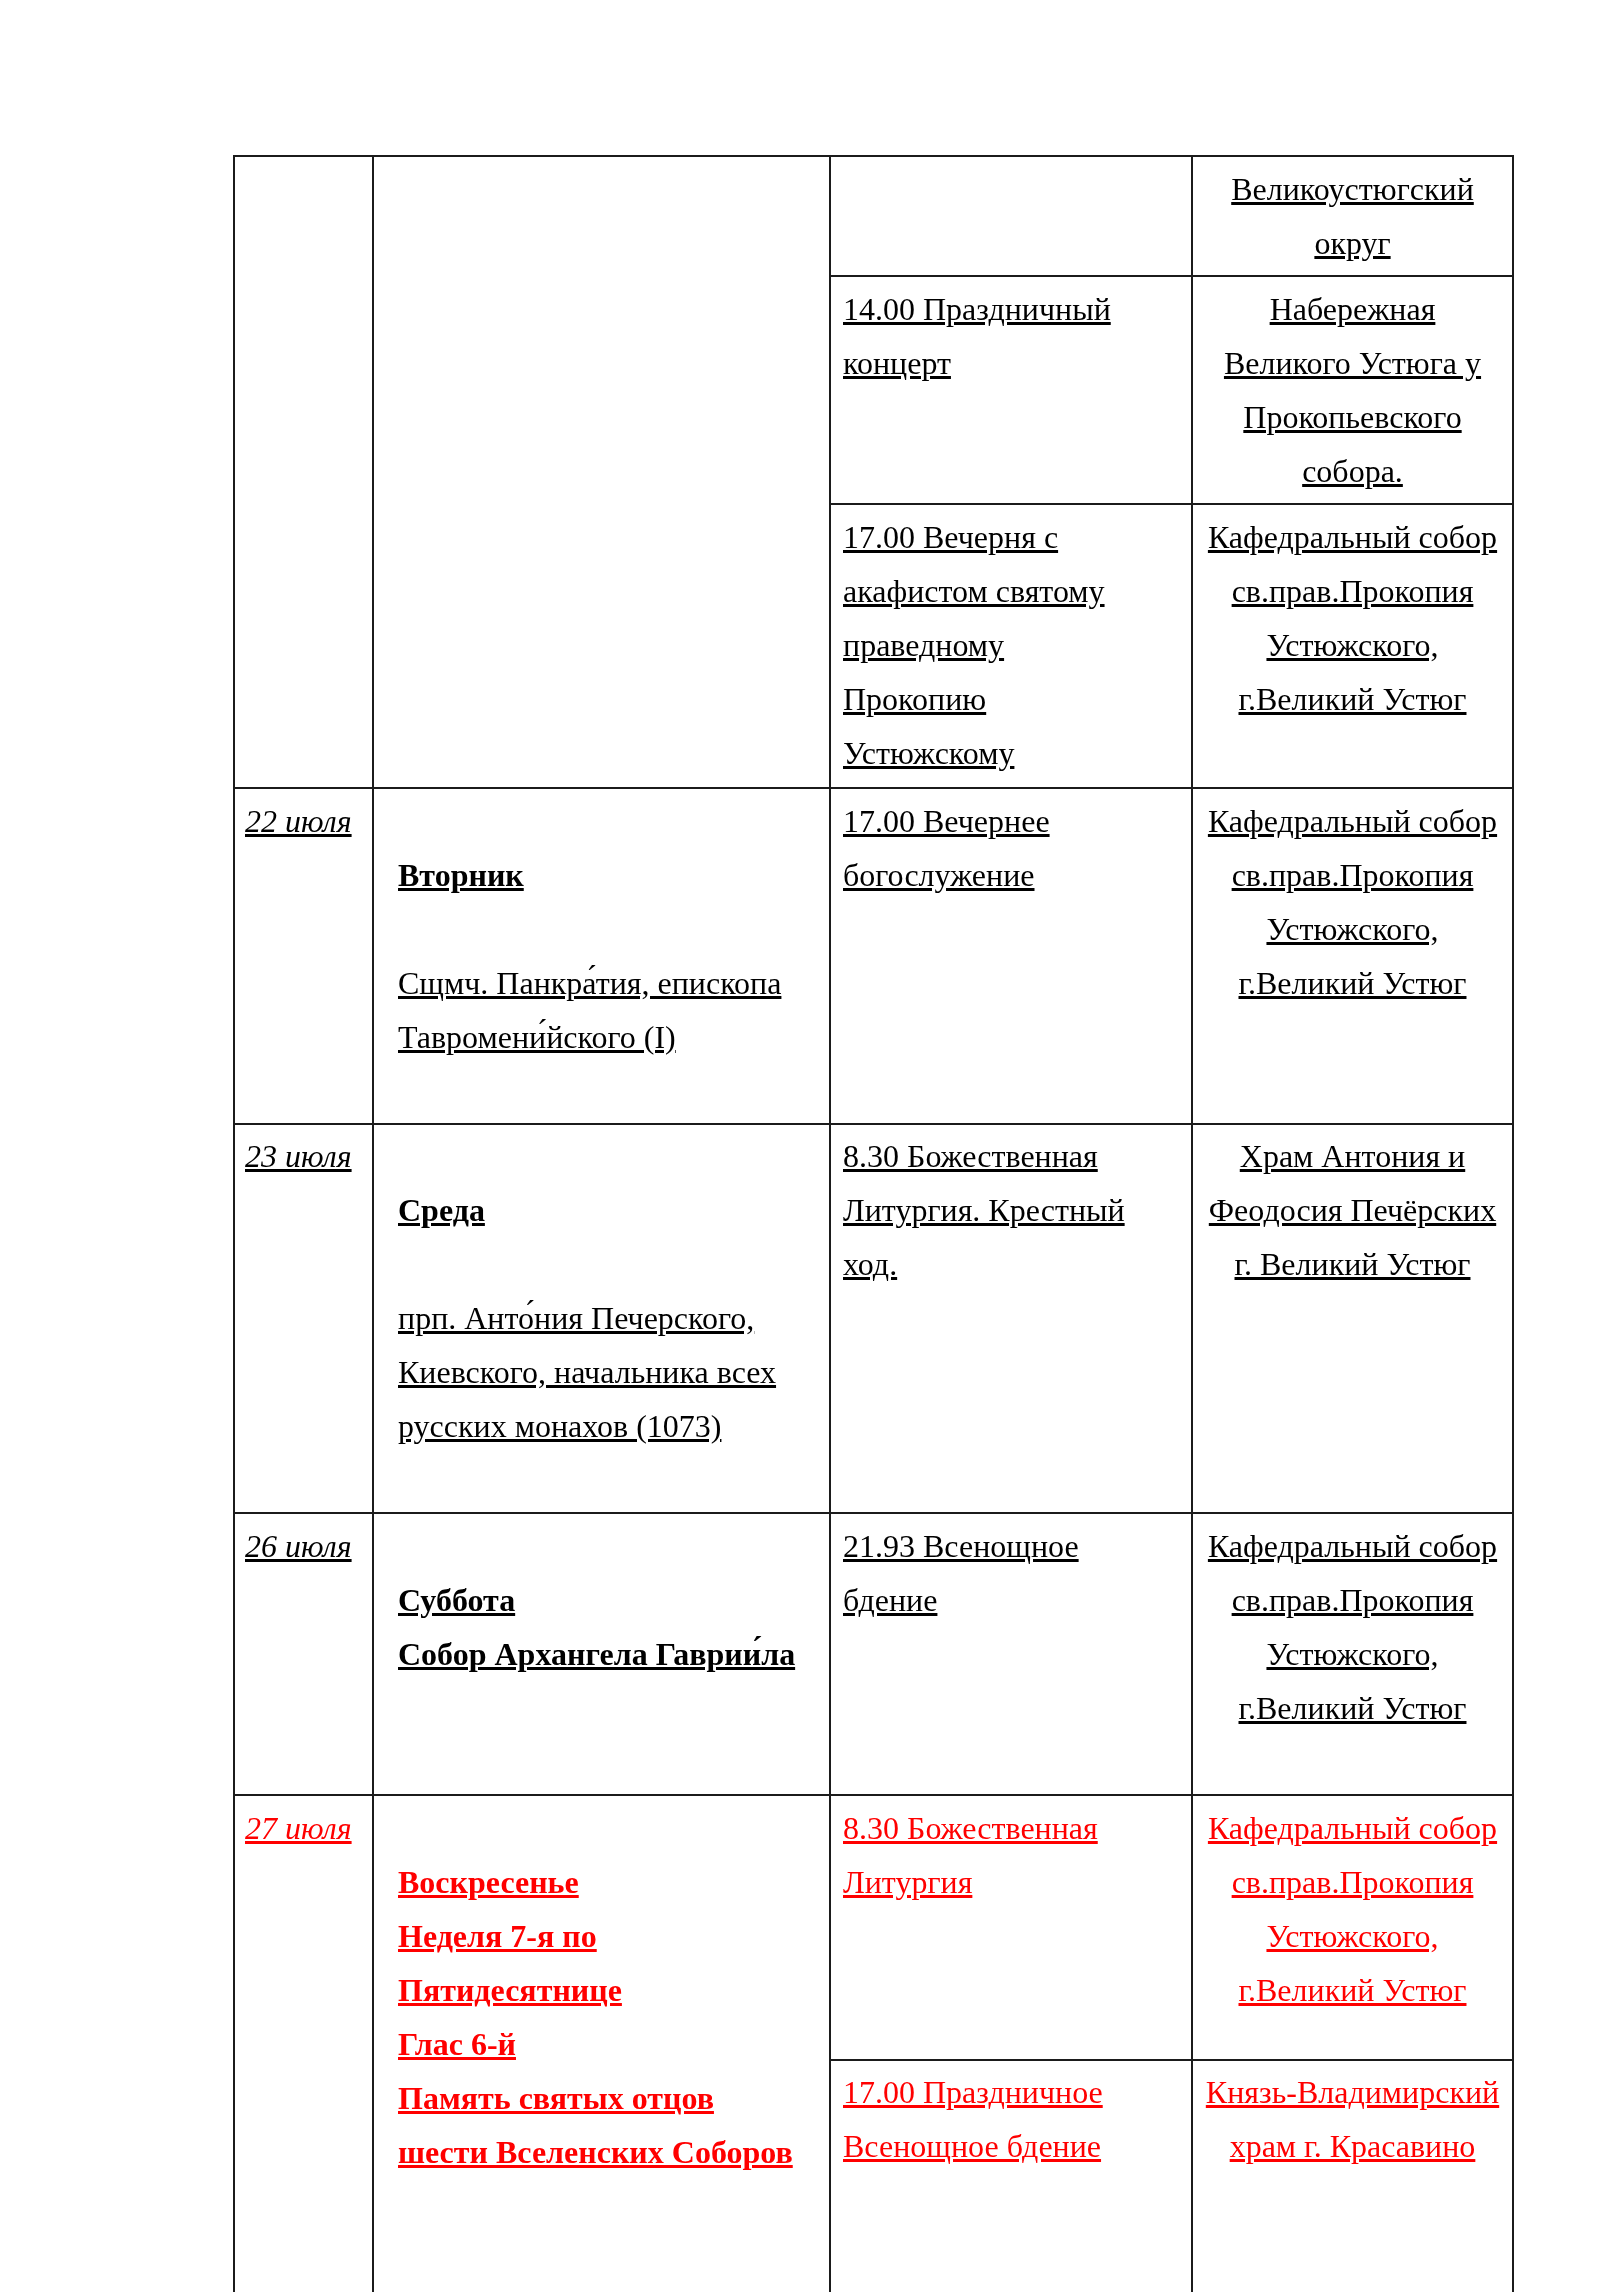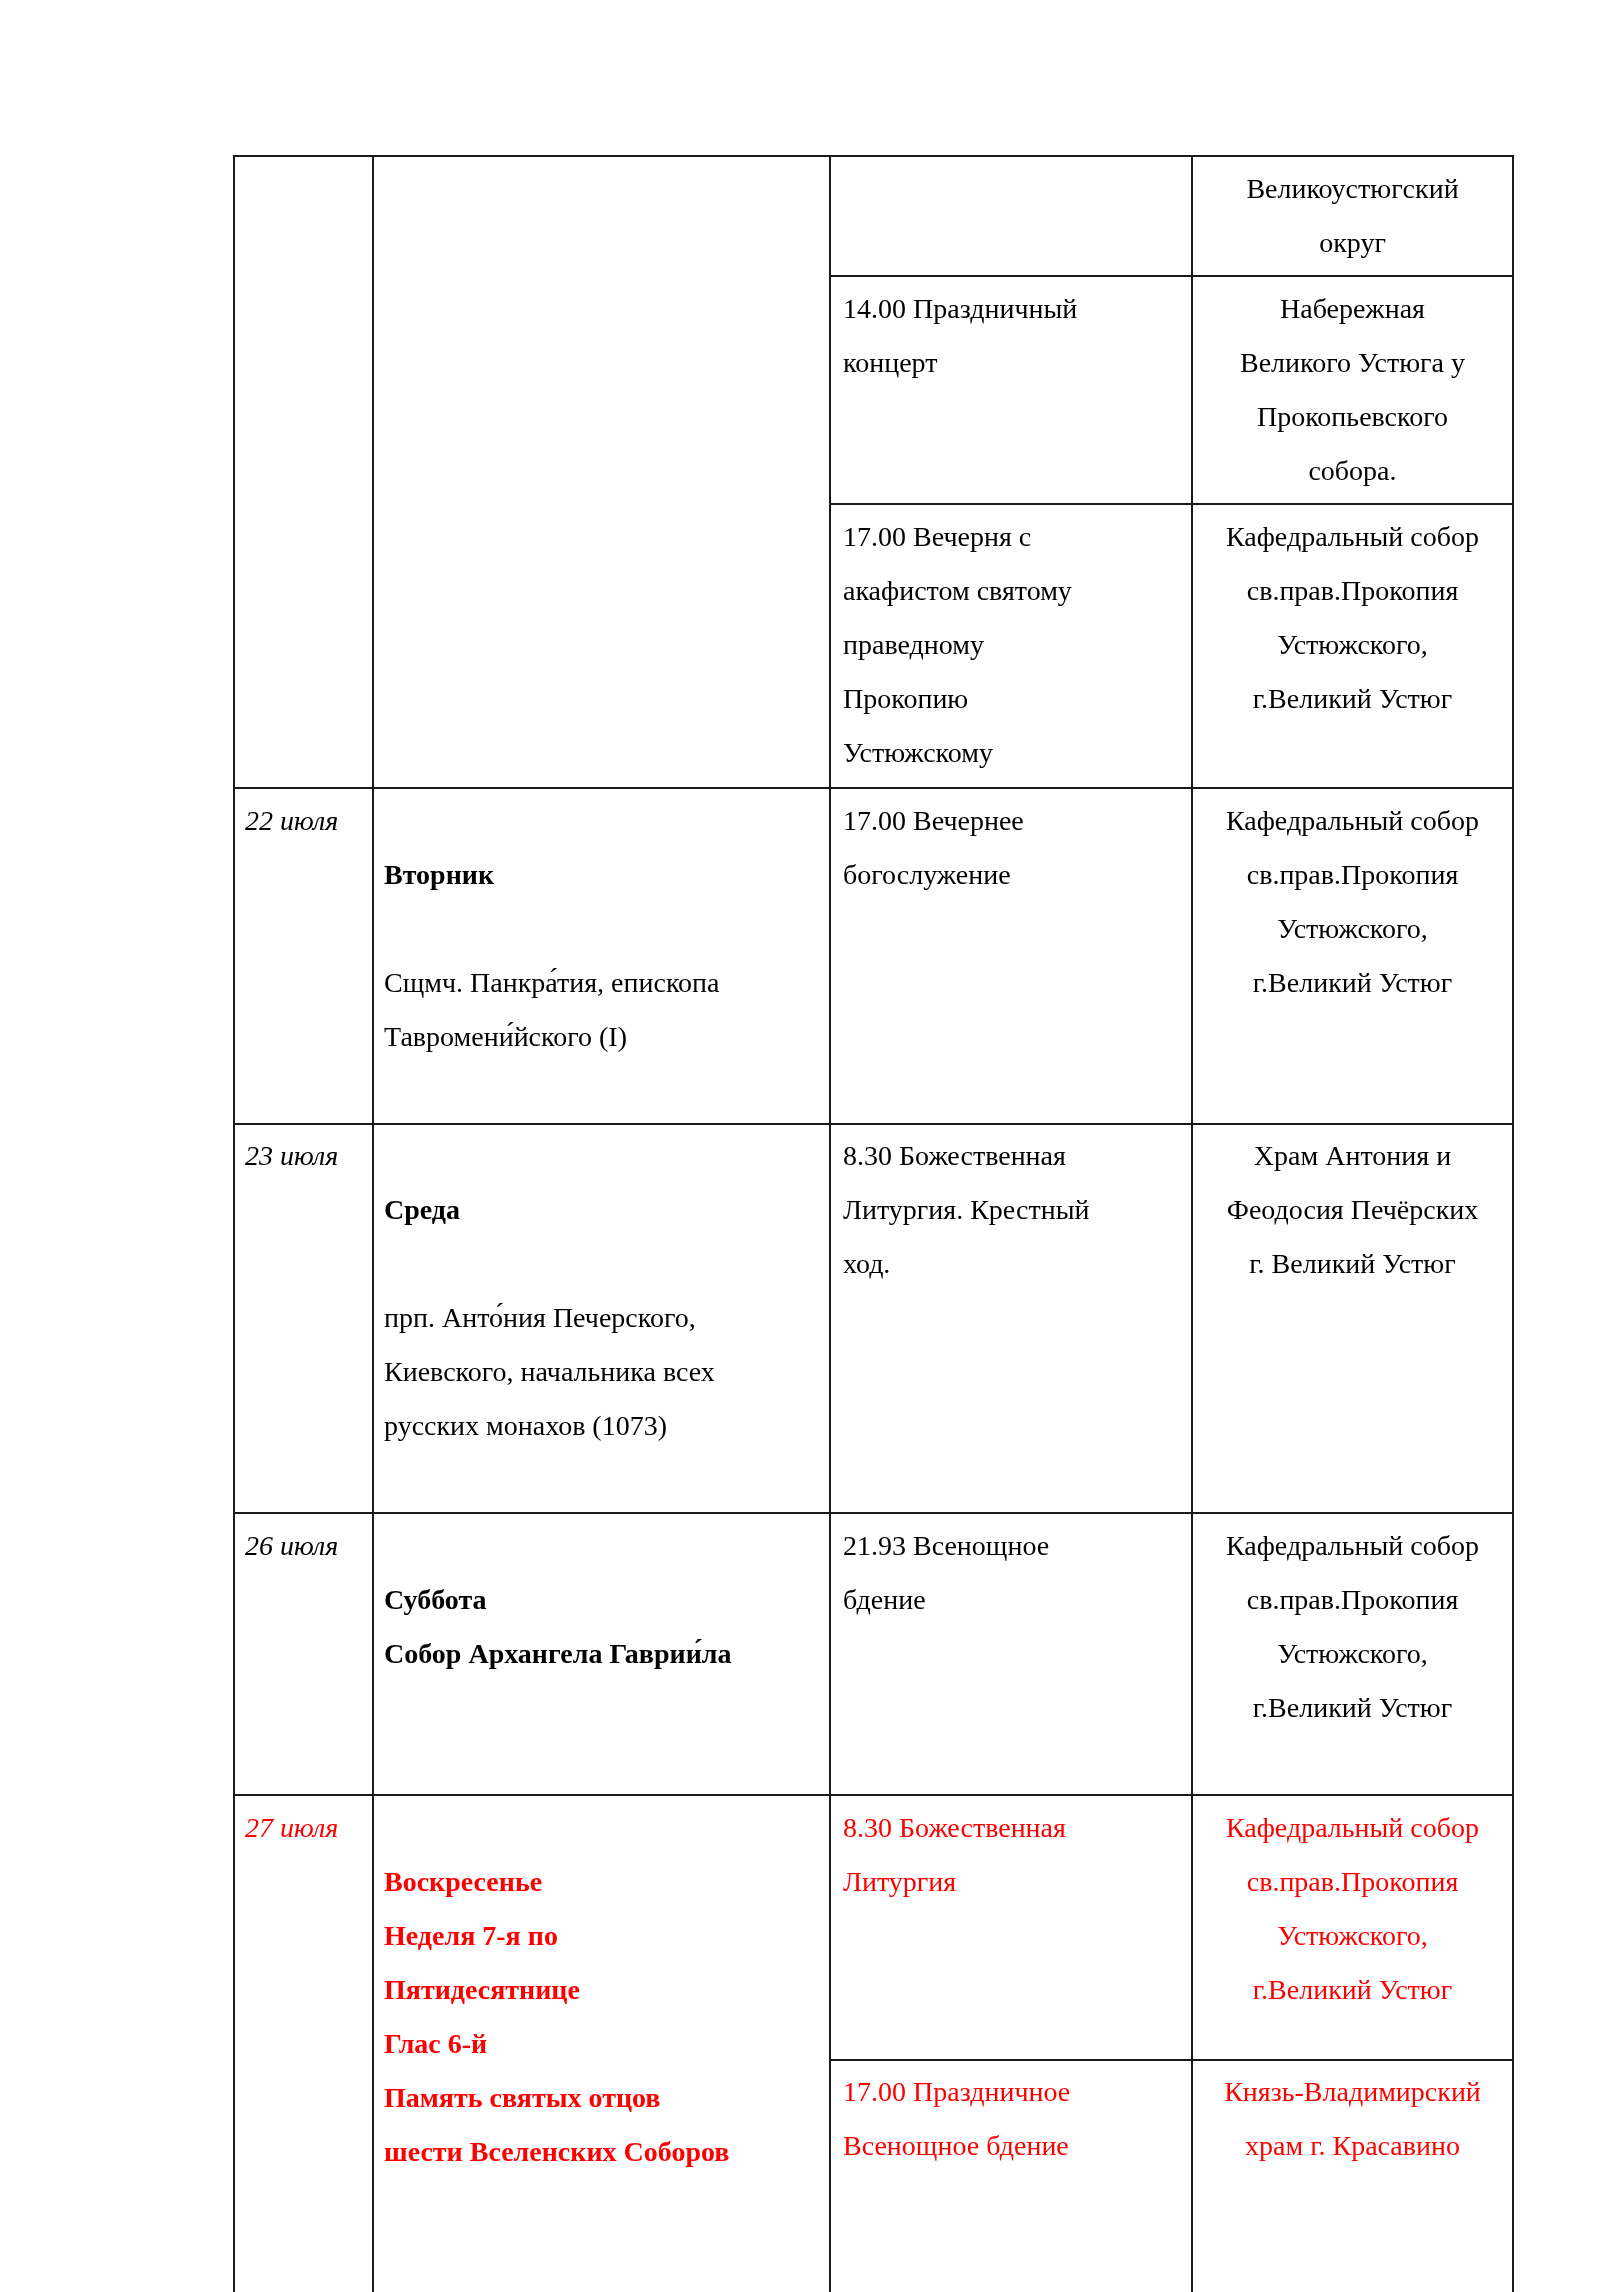--- a/index.html
+++ b/index.html
@@ -12,31 +12,32 @@
   }
   table.schedule {
     position:absolute;
     left:233px; top:155px;
     border-collapse:collapse;
     table-layout:fixed;
   }
   .schedule td {
     border:2px solid var(--border,#1b1b1b);
     vertical-align:top;
-    font-size:28px;
+    font-size:32px;
     line-height:54px;
     padding:4.9px 9.8px 4.9px 14.7px;
     white-space:pre-line;
     overflow:hidden;
+    text-decoration:underline;
   }
   td.date-cell {
     font-style:italic;
     padding-left:10px;
   }
-  td.day-cell { padding-left:10px; }
+  td.day-cell { padding-left:24px; }
   .day-name { font-weight:bold; white-space:pre-line; }
   .day-desc { white-space:pre-line; }
   td.service-cell { padding-left:12px; }
   td.location-cell {
     text-align:center;
     padding-left:5.9px; padding-right:5.9px;
   }
   tr.red-row td { color:var(--red,#ff0000); }
   
   tr.h-a { height:112px; }

